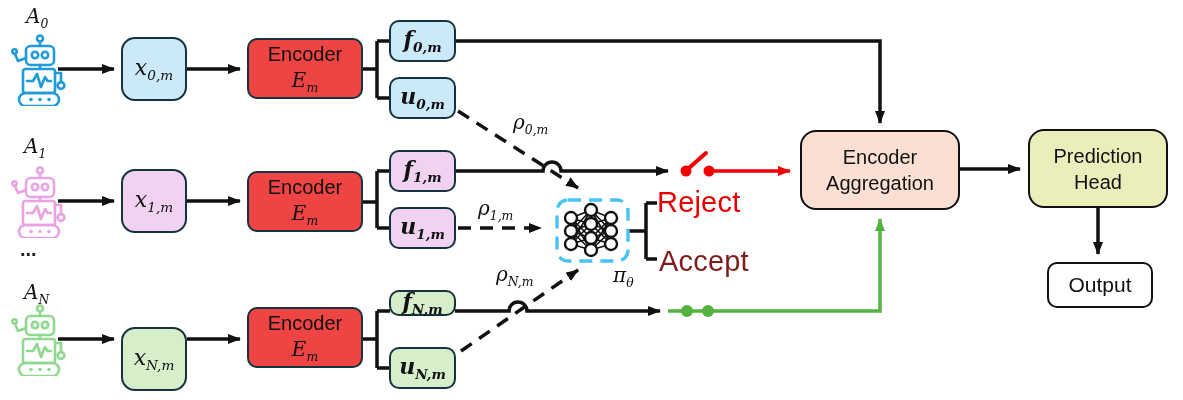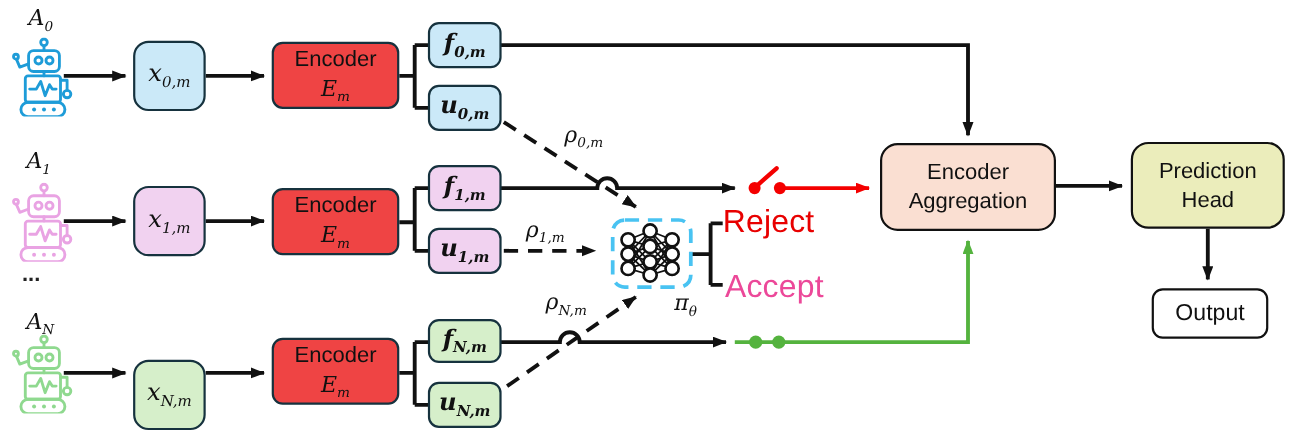--- a/index.html
+++ b/index.html
@@ -20,21 +20,21 @@
   .outp{background:#ffffff;border:2.4px solid #111;border-radius:10px;font-size:21px;}
   .math{font-family:"DejaVu Serif","Liberation Serif",serif;font-style:italic;font-size:22px;color:#111;}
   .math sub{font-size:0.62em;font-style:italic;}
   .mbold{font-weight:bold;}
   .lbl{position:absolute;white-space:nowrap;}
   .agent-lbl{font-size:20px;}
   .rho-lbl{font-size:20px;}
   .pi-lbl{font-size:20px;}
   .decision{position:absolute;font-size:29px;font-weight:500;letter-spacing:0.2px;}
   .reject{color:#e80000;}
-  .accept{color:#ec4899;}
+  .accept{color:#7f1d1d;}
   .dots{position:absolute;font-size:20px;font-weight:bold;color:#222;}
   .robot{position:absolute;}
 </style>
 </head>
 <body>
 
 <div id="canvas">
 
   <svg id="wires" viewBox="0 0 1183 400">
     <defs>
@@ -205,21 +205,21 @@
   </div>
   <div class="box node tint-blue" style="left:389px;top:77px;width:67px;height:42px;border-radius:10px;">
     <span class="math mbold"><span>u</span><sub>0,m</sub></span>
   </div>
   <div class="box node tint-pink" style="left:389px;top:150px;width:67px;height:42px;border-radius:10px;">
     <span class="math mbold"><span>f</span><sub>1,m</sub></span>
   </div>
   <div class="box node tint-pink" style="left:389px;top:207px;width:67px;height:42px;border-radius:10px;">
     <span class="math mbold"><span>u</span><sub>1,m</sub></span>
   </div>
-  <div class="box node tint-green" style="left:389px;top:290px;width:67px;height:40px;border-radius:10px;">
+  <div class="box node tint-green" style="left:389px;top:290px;width:67px;height:26px;border-radius:10px;">
     <span class="math mbold"><span>f</span><sub>N,m</sub></span>
   </div>
   <div class="box node tint-green" style="left:389px;top:347px;width:67px;height:42px;border-radius:10px;">
     <span class="math mbold"><span>u</span><sub>N,m</sub></span>
   </div>
 
   <span class="lbl math rho-lbl" style="left:513px;top:110px;"><span>ρ</span><sub>0,m</sub></span>
   <span class="lbl math rho-lbl" style="left:478px;top:196px;"><span>ρ</span><sub>1,m</sub></span>
   <span class="lbl math rho-lbl" style="left:496px;top:262px;"><span>ρ</span><sub>N,m</sub></span>
 

